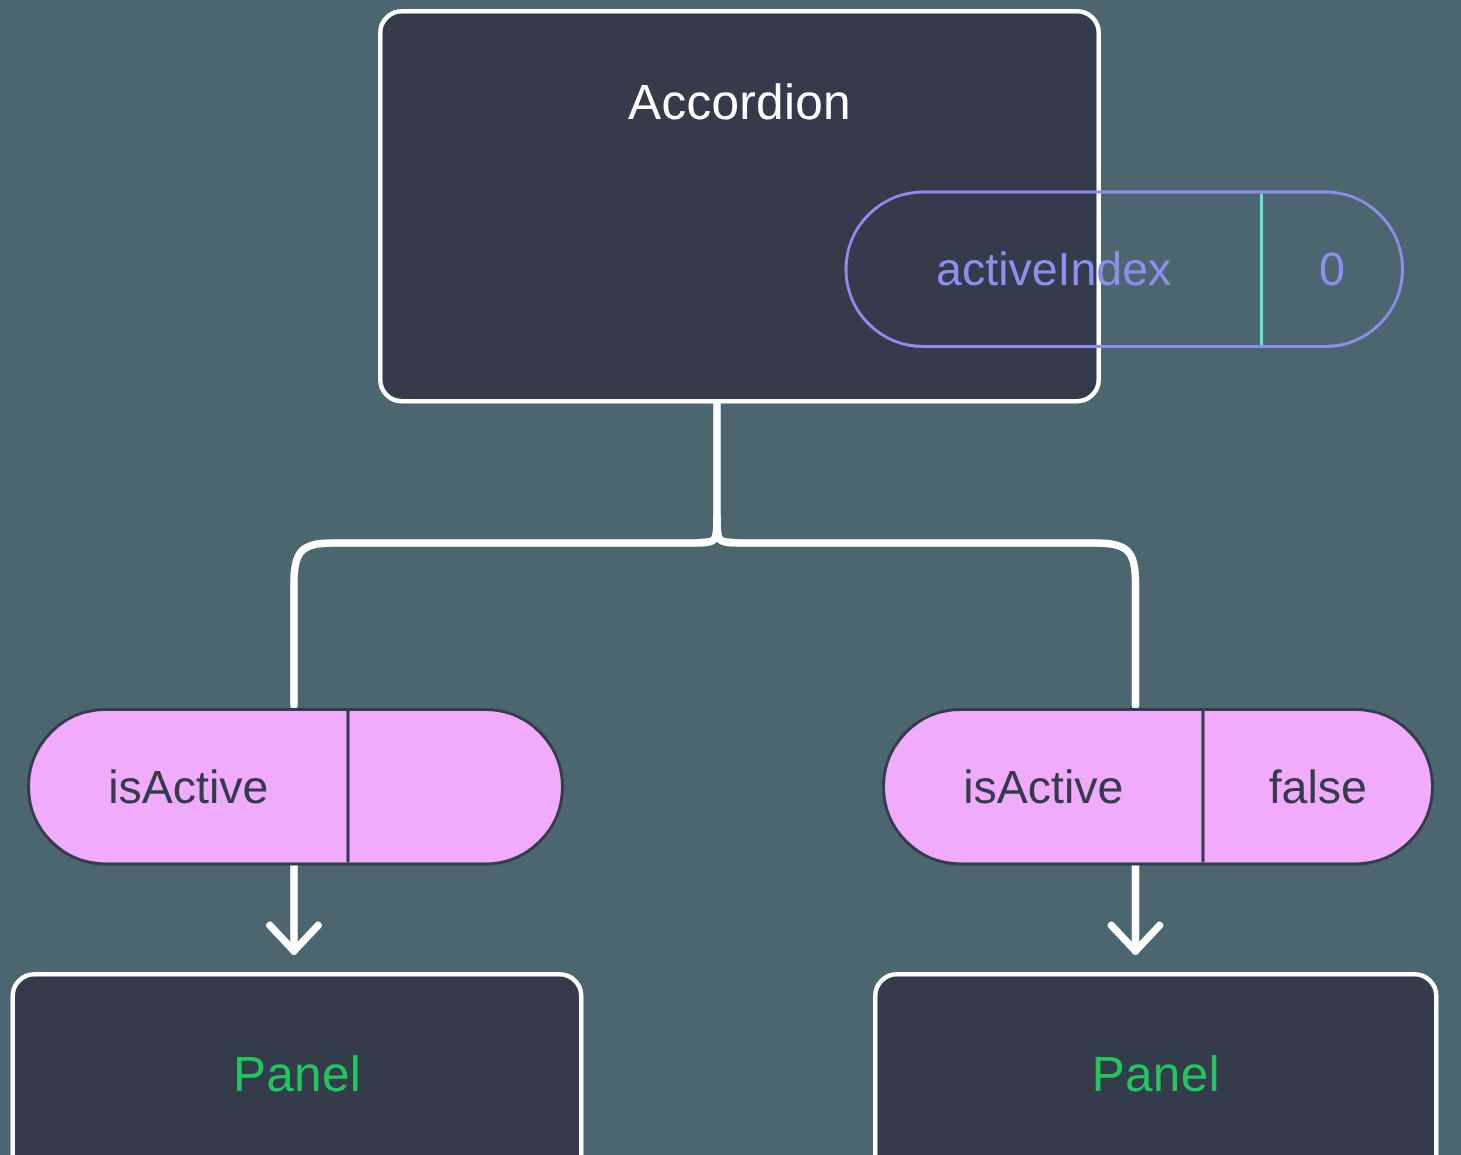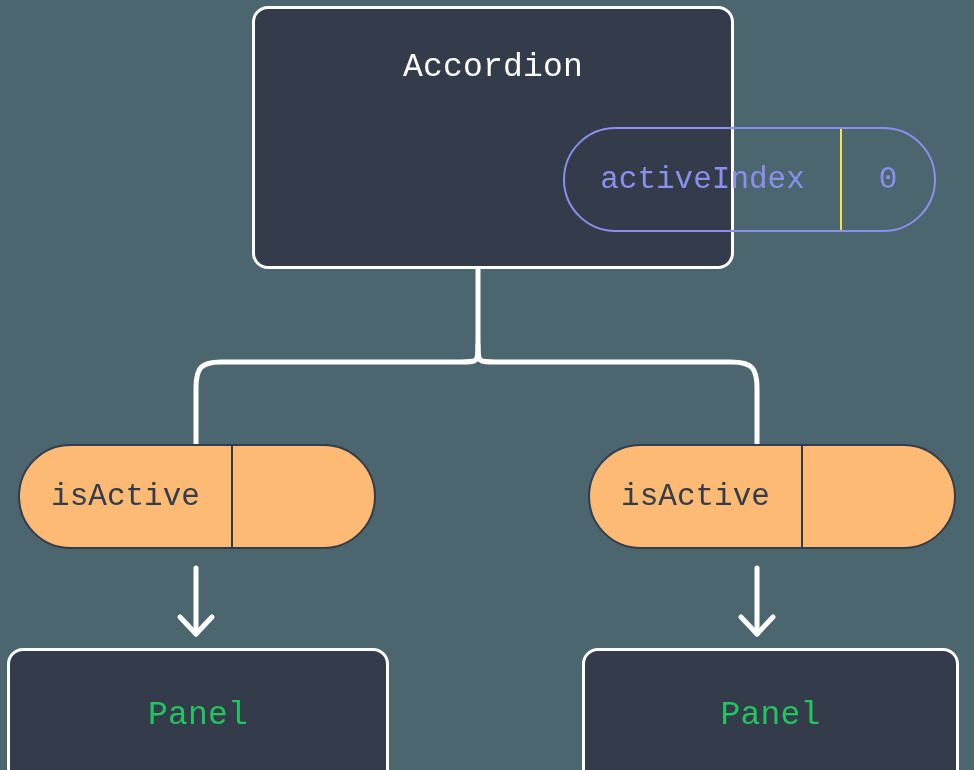--- a/index.html
+++ b/index.html
@@ -10,21 +10,20 @@
     width: 974px;
     height: 770px;
     background: #4c6670;
     font-family: "Liberation Sans", sans-serif;
     overflow: hidden;
   }
   #stage {
     position: relative;
     width: 974px;
     height: 770px;
-    font-family: Liberation Mono, monospace;
   }
 
   
   #connectors {
     position: absolute;
     left: 0; top: 0;
     width: 974px; height: 770px;
     pointer-events: none;
   }
 
@@ -76,37 +75,37 @@
   .pill-outline {
     left: 308px;
     top: 118px;
     width: 373px;
     height: 105px;
     border: 2px solid #8b8fee;
     background: transparent;
   }
   .pill-outline .pill-key {
     width: 277px;
-    border-right: 2px solid #fde047;
+    border-right: 2px solid #5eead4;
     color: #8b8fee;
     font-size: 31px;
     font-weight: 400;
   }
   .pill-outline .pill-val {
     flex: 1 1 auto;
     color: #8b8fee;
     font-size: 31px;
     font-weight: 400;
   }
 
   
   .pill-filled {
-    top: 444px;
+    top: 472px;
     height: 105px;
-    background: #fdba74;
+    background: #f0abfc;
     border: 2px solid #343b4b;
     z-index: 3;
   }
   .pill-filled .pill-key {
     border-right: 2px solid #343b4b;
     color: #343b4b;
     font-size: 31px;
     font-weight: 400;
   }
   .pill-filled .pill-val {
@@ -188,20 +187,21 @@
       <span class="pill-val">0</span>
     </div>
   </div>
 
   <div class="pill pill-filled" id="pill-left">
     <span class="pill-key">isActive</span>
   </div>
 
   <div class="pill pill-filled" id="pill-right">
     <span class="pill-key">isActive</span>
+    <span class="pill-val">false</span>
   </div>
 
   <div class="panel-box" id="panel-left">
     <div class="panel-title">Panel</div>
   </div>
 
   <div class="panel-box" id="panel-right">
     <div class="panel-title">Panel</div>
   </div>
 

